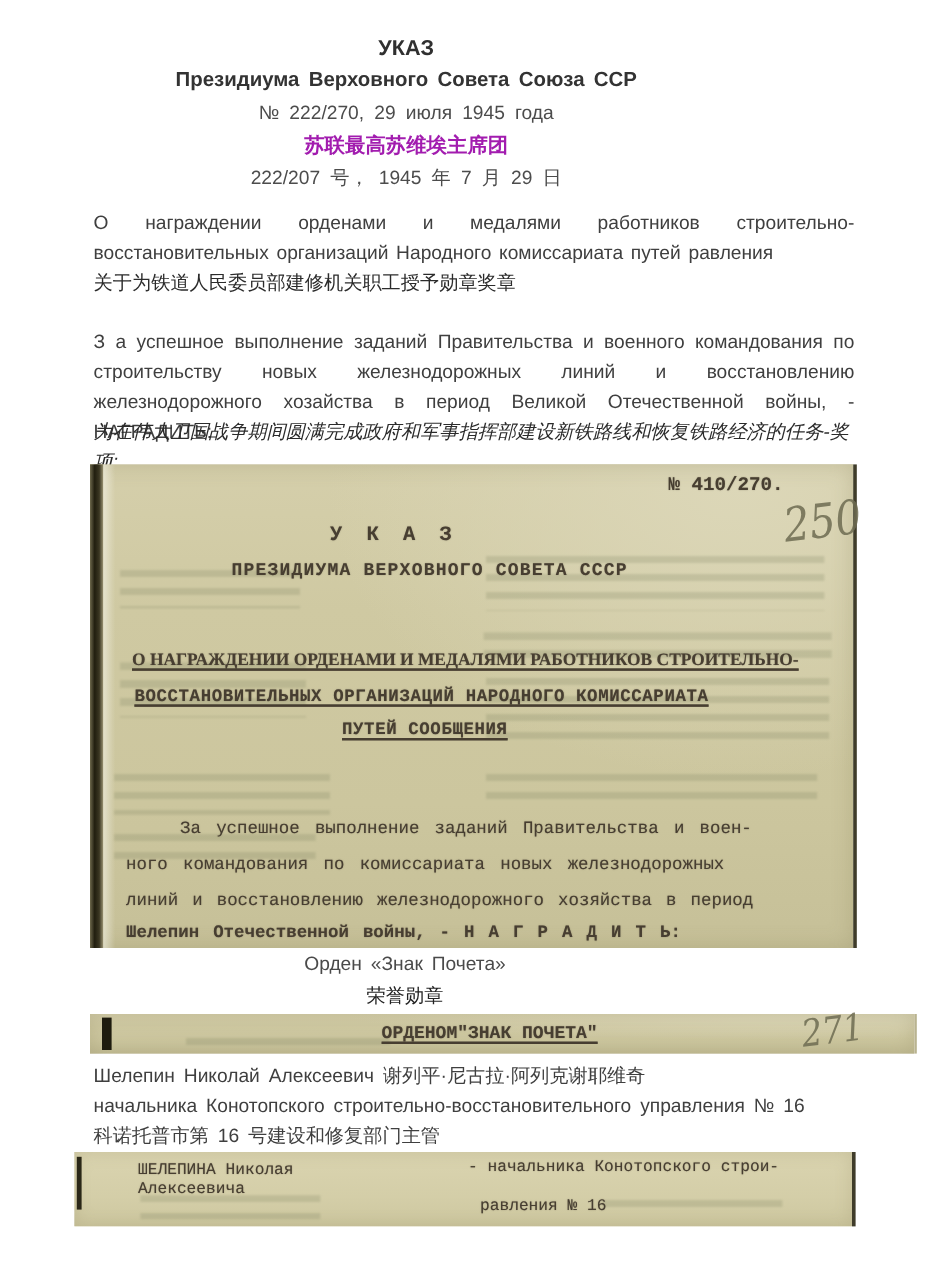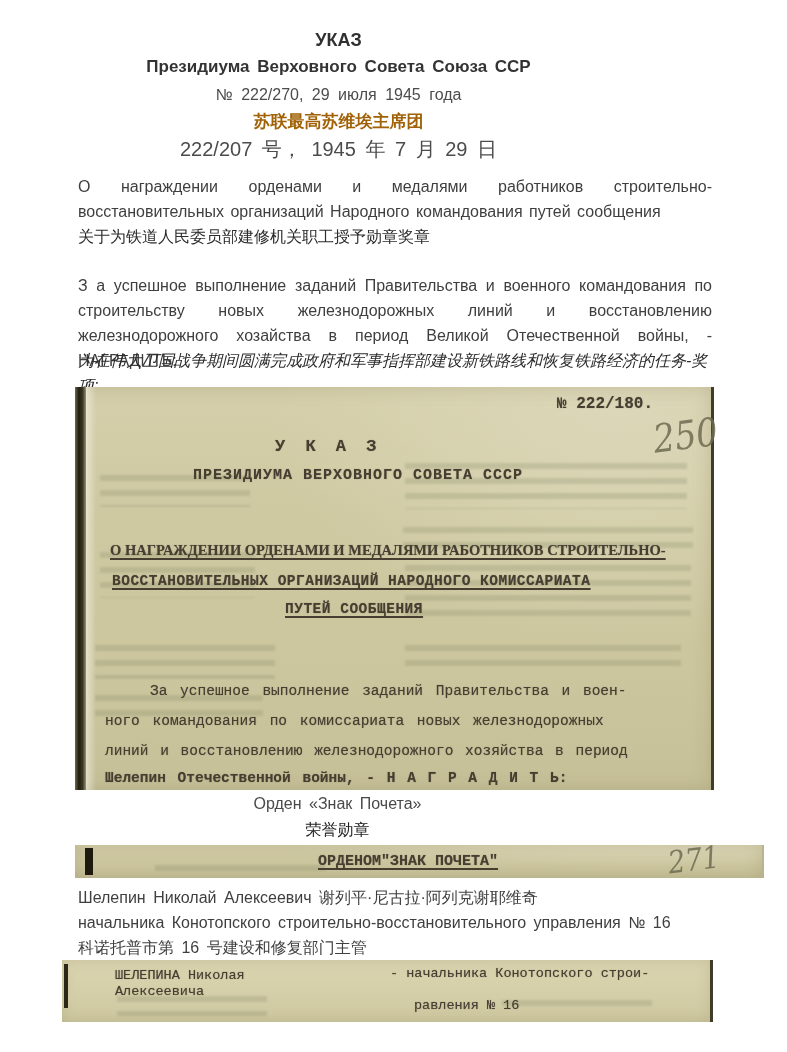--- a/index.html
+++ b/index.html
@@ -5,22 +5,22 @@
   html,body{margin:0;padding:0;background:#ffffff;}
   .page{
     position:relative;width:787px;height:1052px;background:#ffffff;
     font-family:"Liberation Sans",sans-serif;color:#3d3d3d;overflow:hidden;
   }
   
   .hdr{position:absolute;top:28px;left:0;width:677px;text-align:center;}
   .t1{font-size:18px;font-weight:700;color:#303030;line-height:24px;}
   .t2{font-size:17px;font-weight:700;color:#333333;line-height:29px;word-spacing:3px;}
   .t3{font-size:16px;font-weight:400;color:#4c4c4c;line-height:27px;word-spacing:4px;}
-  .t4{font-size:17px;font-weight:700;color:#a16207;line-height:28px;}
-  .t5{font-size:20px;font-weight:400;color:#4c4c4c;line-height:26px;word-spacing:4px;}
+  .t4{font-size:17px;font-weight:700;color:#a21caf;line-height:28px;}
+  .t5{font-size:16px;font-weight:400;color:#4c4c4c;line-height:26px;word-spacing:4px;}
   
   .par{position:absolute;left:78px;width:634px;font-size:16px;line-height:25px;}
   .ru-just{text-align:justify;text-align-last:left;word-spacing:2px;color:#3f3f3f;}
   .zh{color:#2b2b2b;}
   
   .scan{
     position:absolute;background:
       radial-gradient(ellipse at 85% 4%, #dcd7b8 0%, rgba(220,215,184,0) 45%),
       linear-gradient(180deg,#d5cfab 0%, #cfc9a2 30%, #ccc69e 70%, #c6c098 100%);
     box-shadow:inset 0 0 18px rgba(120,110,70,.25);
@@ -57,40 +57,40 @@
 <div class="page">
 
   <div class="hdr">
     <div class="t1">УКАЗ</div>
     <div class="t2">Президиума  Верховного Совета Союза ССР</div>
     <div class="t3">№  222/270,      29 июля 1945 года</div>
     <div class="t4">苏联最高苏维埃主席团</div>
     <div class="t5">222/207 号，   1945 年 7 月 29 日</div>
   </div>
 
-  <div class="par ru-just" style="top:174px;">О награждении орденами и медалями работников строительно-восстановительных организаций Народного командования путей сообщения</div>
+  <div class="par ru-just" style="top:174px;">О награждении орденами и медалями работников строительно-восстановительных организаций Народного комиссариата путей равления</div>
   <div class="par zh" style="top:224px;">关于为铁道人民委员部建修机关职工授予勋章奖章</div>
 
   <div class="par ru-just" style="top:273px;">З а  успешное выполнение заданий Правительства и военного командования по строительству новых железнодорожных линий и восстановлению железнодорожного хозайства в период Великой Отечественной войны, - НАГРАДИТЬ:</div>
   <div class="par zh" style="top:348px;font-style:italic;">为在伟大卫国战争期间圆满完成政府和军事指挥部建设新铁路线和恢复铁路经济的任务-奖项:</div>
 
   <div class="scan scan-main">
     <div class="edge-left"></div>
     <div class="edge-soft"></div>
 
     <div class="bl" style="left:330px;top:76px;width:282px;height:46px;"></div>
     <div class="bl" style="left:25px;top:88px;width:150px;height:32px;"></div>
     <div class="bl" style="left:328px;top:140px;width:290px;height:28px;"></div>
     <div class="bl" style="left:25px;top:165px;width:155px;height:46px;"></div>
     <div class="bl" style="left:330px;top:178px;width:286px;height:58px;"></div>
     <div class="bl" style="left:20px;top:258px;width:180px;height:34px;"></div>
     <div class="bl" style="left:330px;top:258px;width:276px;height:26px;"></div>
     <div class="bl" style="left:20px;top:308px;width:168px;height:24px;"></div>
 
-    <div class="tw tw-b" style="left:482px;top:8px;font-size:16px;">№ 222/180.</div>
+    <div class="tw tw-b" style="left:482px;top:8px;font-size:16px;">№ 410/270.</div>
     <div class="hand" style="left:578px;top:28px;font-size:34px;">250</div>
 
     <div class="tw tw-b" style="left:200px;top:50px;font-size:17px;letter-spacing:5px;">У К А З</div>
     <div class="tw tw-b" style="left:118px;top:80px;font-size:15px;letter-spacing:1px;">ПРЕЗИДИУМА ВЕРХОВНОГО СОВЕТА СССР</div>
 
     <div class="tw tw-b tw-u" style="left:35px;top:155px;font-size:14.5px;font-family:Liberation Serif, serif;">О НАГРАЖДЕНИИ ОРДЕНАМИ И МЕДАЛЯМИ РАБОТНИКОВ СТРОИТЕЛЬНО-</div>
     <div class="tw tw-b tw-u" style="left:37px;top:186px;font-size:14.5px;letter-spacing:.5px;">ВОССТАНОВИТЕЛЬНЫХ ОРГАНИЗАЦИЙ НАРОДНОГО КОМИССАРИАТА</div>
     <div class="tw tw-b tw-u" style="left:210px;top:214px;font-size:14.5px;letter-spacing:.5px;">ПУТЕЙ СООБЩЕНИЯ</div>
 
     <div class="tw" style="left:75px;top:296px;font-size:14.5px;word-spacing:4px;">За успешное выполнение заданий Правительства и воен-</div>
@@ -117,16 +117,16 @@
     <div>科诺托普市第 16 号建设和修复部门主管</div>
   </div>
 
   <div class="scan strip2">
     <div class="bar2"></div>
     <div class="bl" style="left:55px;top:36px;width:150px;height:20px;"></div>
     <div class="bl" style="left:440px;top:40px;width:150px;height:14px;"></div>
     <div class="tw" style="left:53px;top:8px;font-size:13.5px;">ШЕЛЕПИНА Николая</div>
     <div class="tw" style="left:53px;top:24px;font-size:13.5px;">Алексеевича</div>
     <div class="tw" style="left:328px;top:6px;font-size:13.5px;">- начальника Конотопского строи-</div>
-    <div class="tw" style="left:338px;top:38px;font-size:13.5px;margin-left:14px;">равления № 16</div>
+    <div class="tw" style="left:338px;top:38px;font-size:13.5px;">равления № 16</div>
   </div>
 
 </div>
 
 </body></html>

